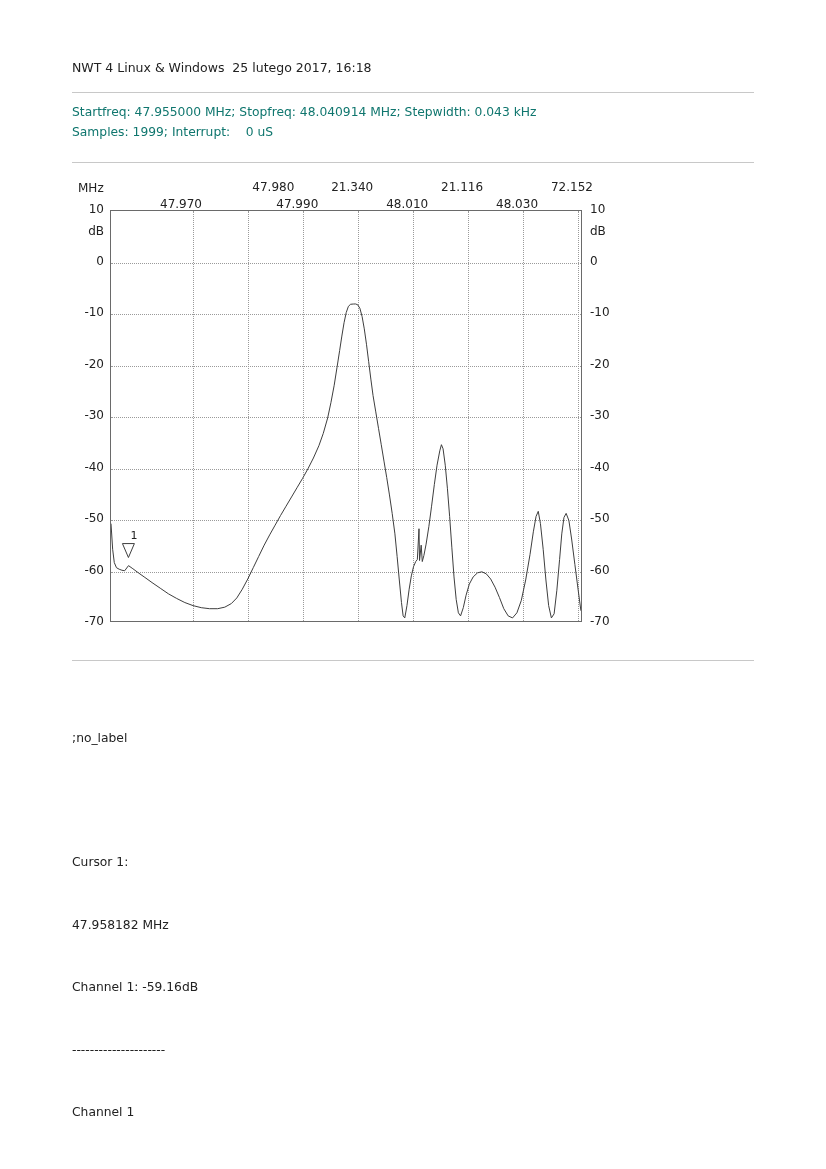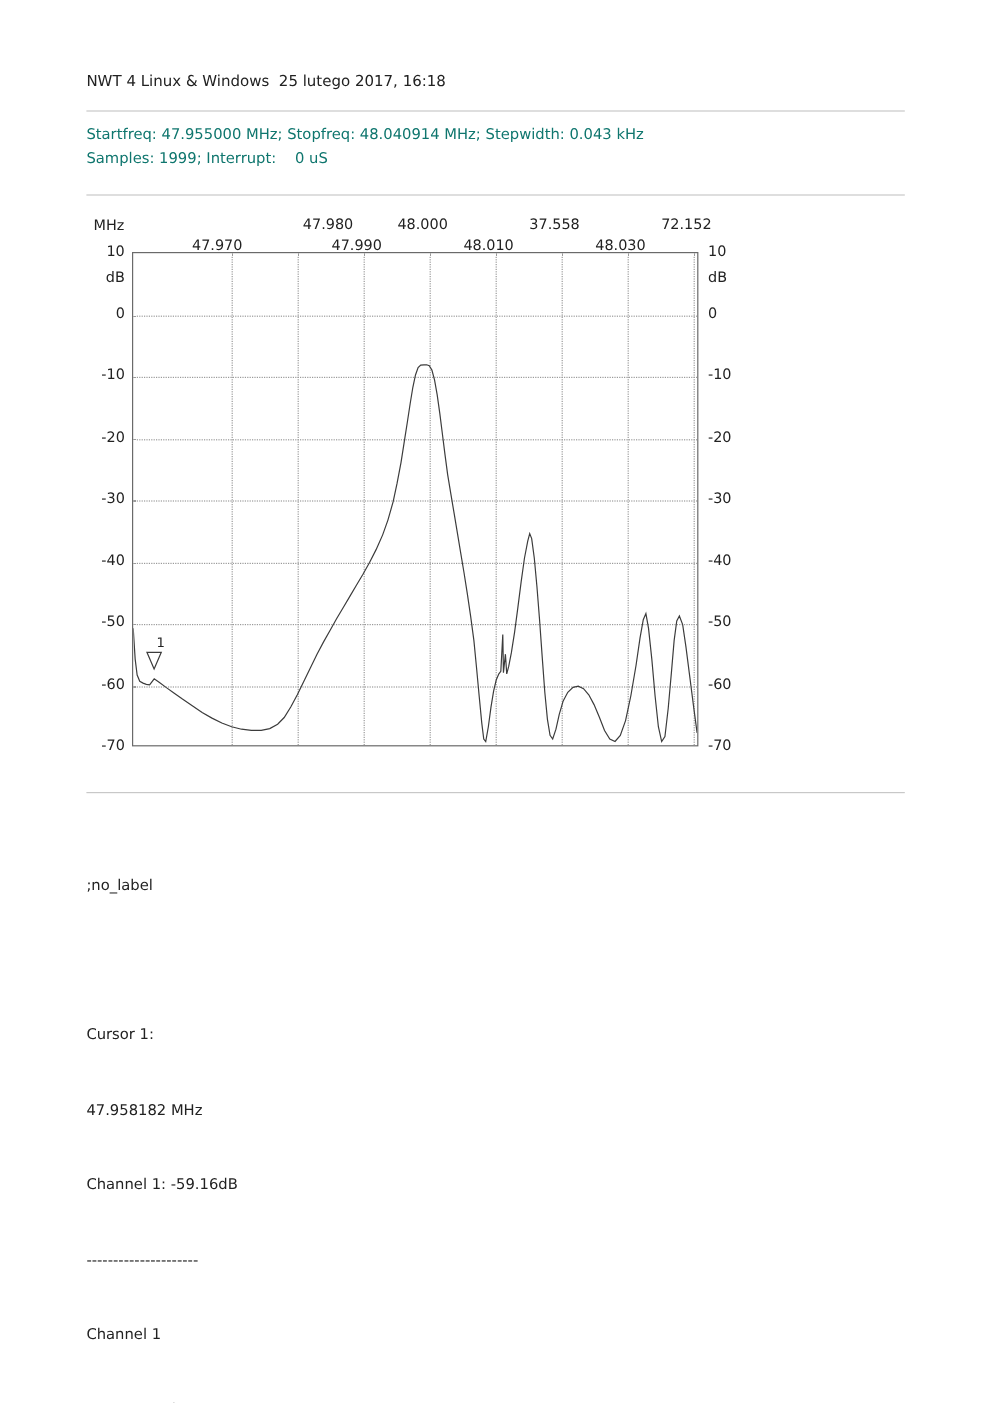--- a/index.html
+++ b/index.html
@@ -151,22 +151,22 @@
   <div class="meta-line meta-1">Startfreq: 47.955000 MHz; Stopfreq: 48.040914 MHz; Stepwidth: 0.043 kHz</div>
   <div class="meta-line meta-2">Samples: 1999; Interrupt:    0 uS</div>
 
   <div class="rule rule-2"></div>
 
   <div class="chart-wrap">
     <div class="mhz-label">MHz</div>
 
     <div id="top-ticks">
         <div class="tick-top" style="left: 149.347px; top: 8px; margin-left: 31px;">47.980</div>
-        <div class="tick-top" style="left: 259.224px; top: 8px;">48.000</div>
-        <div class="tick-top" style="left: 369.101px; top: 8px;">37.558</div>
+        <div class="tick-top" style="left: 259.224px; top: 8px;">21.340</div>
+        <div class="tick-top" style="left: 369.101px; top: 8px;">21.116</div>
         <div class="tick-top" style="left: 478.979px; top: 8px;">72.152</div>
         <div class="tick-top" style="left: 88px; top: 25px;">47.970</div>
         <div class="tick-top" style="left: 204.285px; top: 25px;">47.990</div>
         <div class="tick-top" style="left: 314.163px; top: 25px;">48.010</div>
         <div class="tick-top" style="left: 424.04px; top: 25px; text-align: center;">48.030</div>
       </div>
     <div id="left-ticks">
         <div class="axis-label-left" style="top: 30px; left: 0px; width: 32px;">10</div>
         <div class="axis-label-left" style="top: 81.5px; left: 0px; width: 32px;">0</div>
         <div class="axis-label-left" style="top: 133px; left: 0px; width: 32px;">-10</div>

